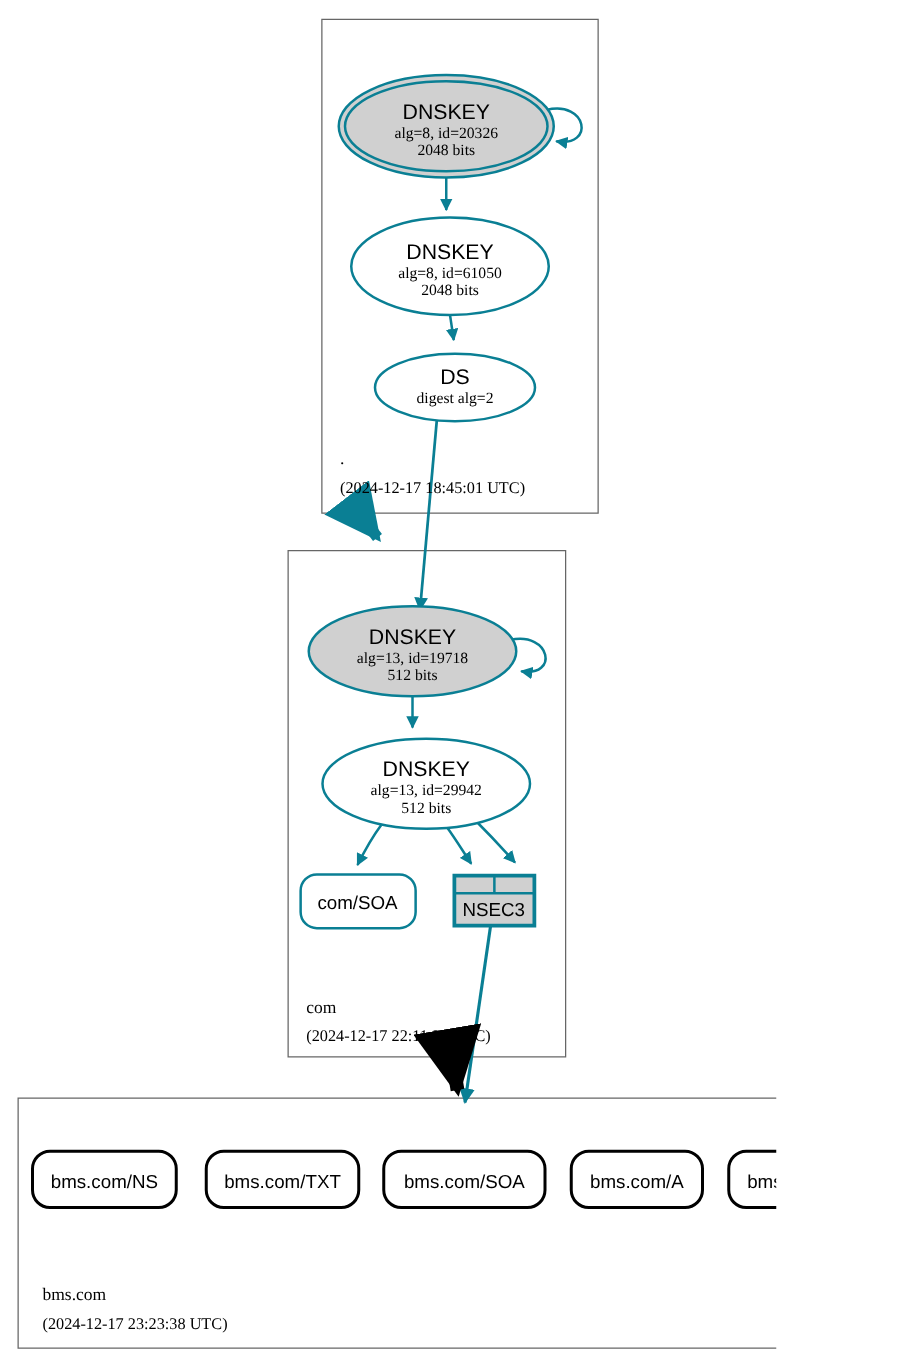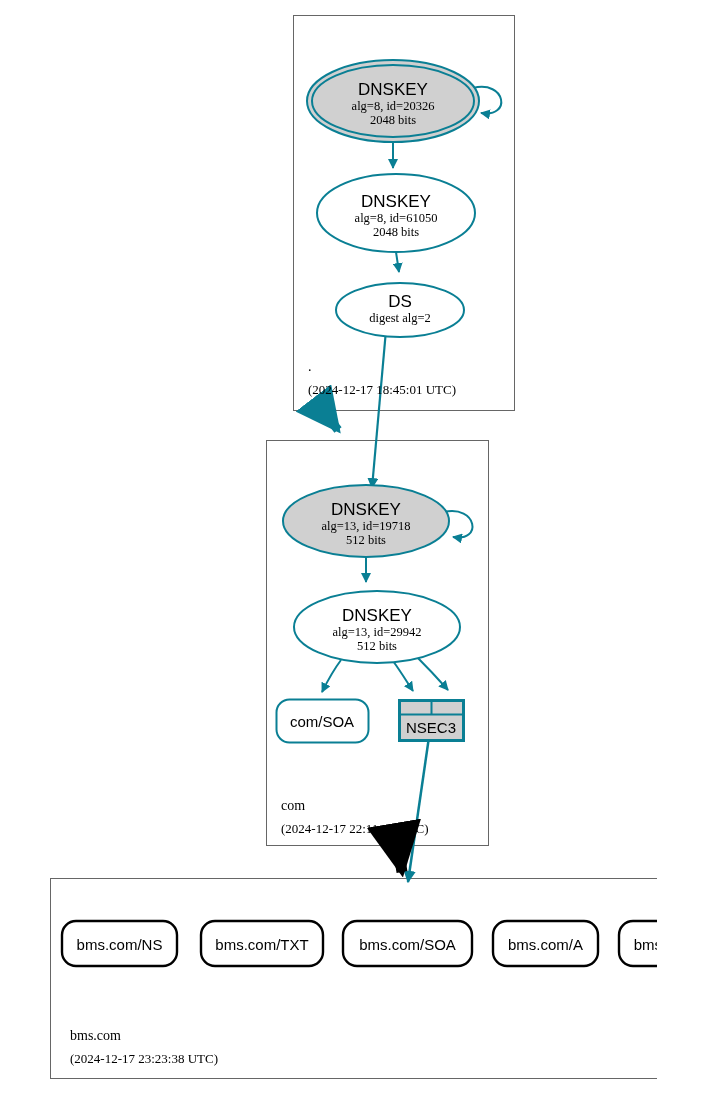--- a/index.html
+++ b/index.html
@@ -8,21 +8,20 @@
     padding: 0;
     background: #ffffff;
   }
   #canvas {
     position: relative;
     width: 621px;
     height: 1094px;
     background: #ffffff;
     font-family: "Liberation Sans", sans-serif;
     overflow: hidden;
-    margin-left: 36px;
   }
   svg.layer {
     position: absolute;
     left: 0;
     top: 0;
     width: 725px;
     height: 1094px;
   }
 </style>
 </head>

